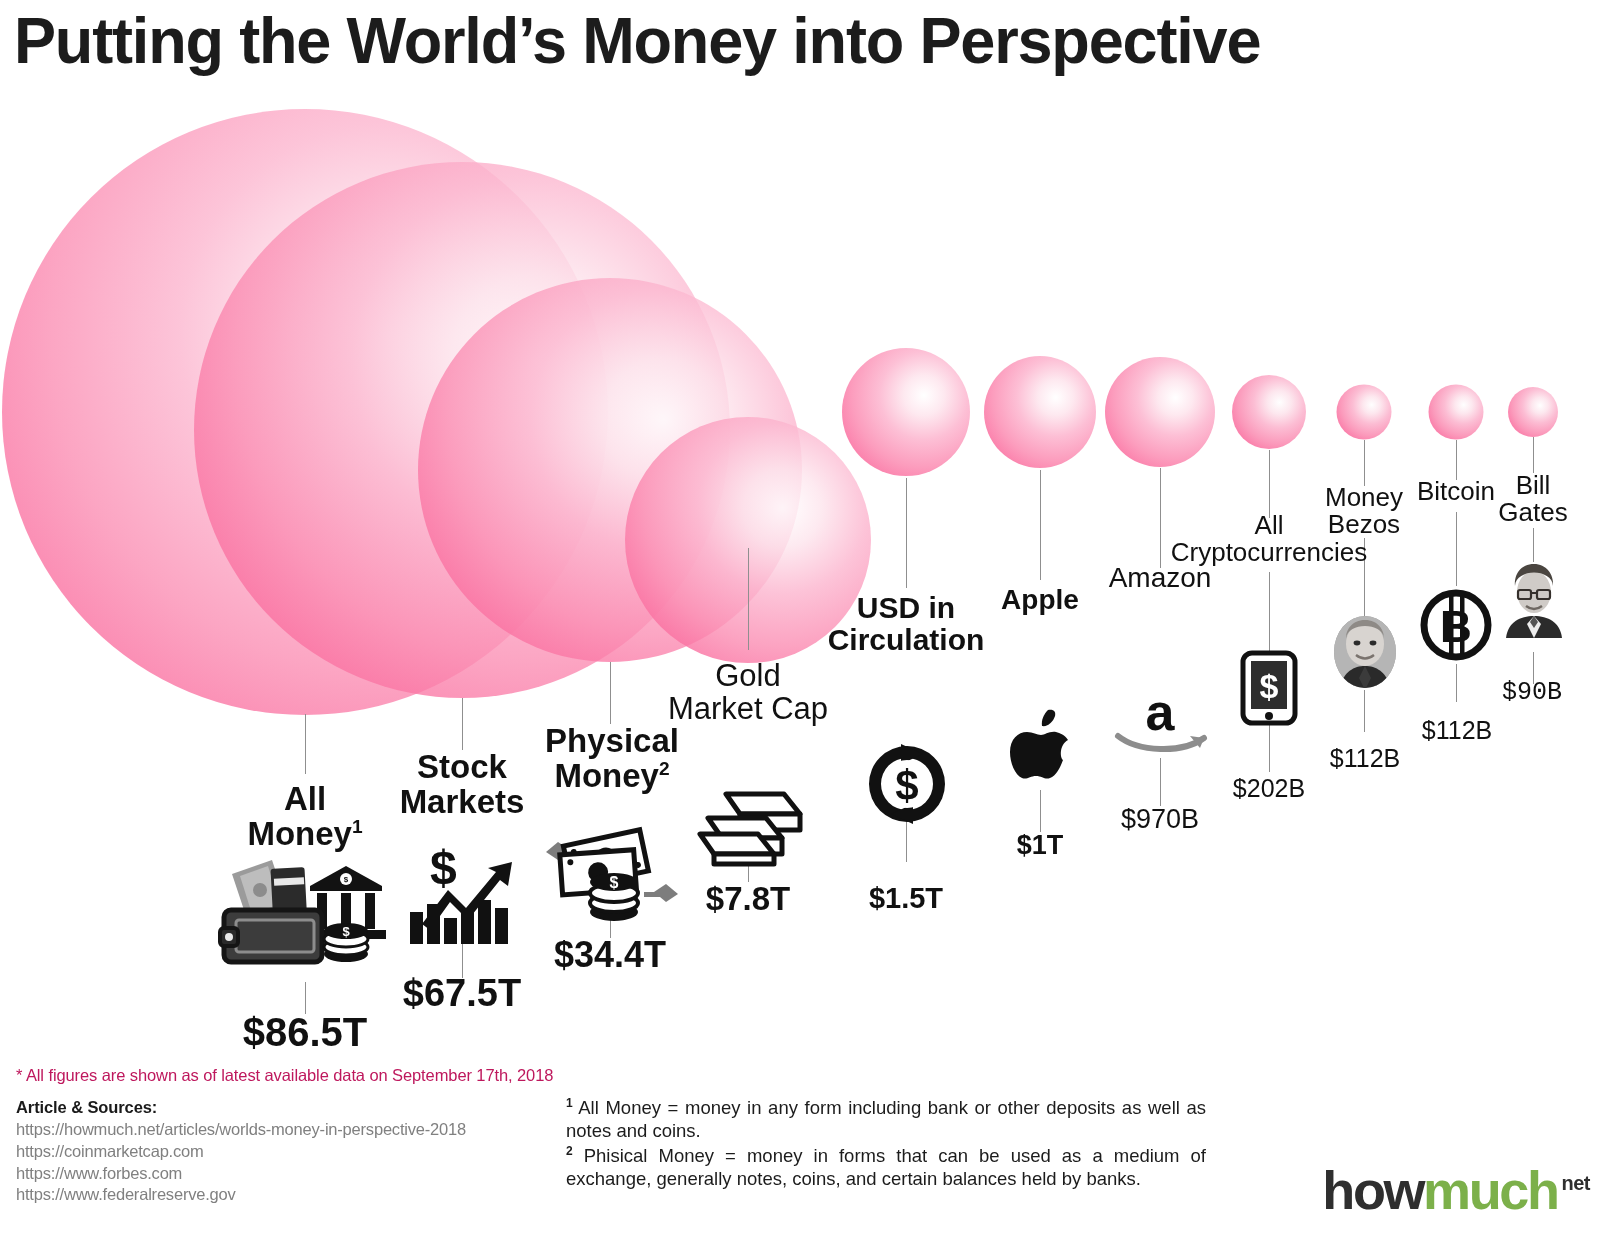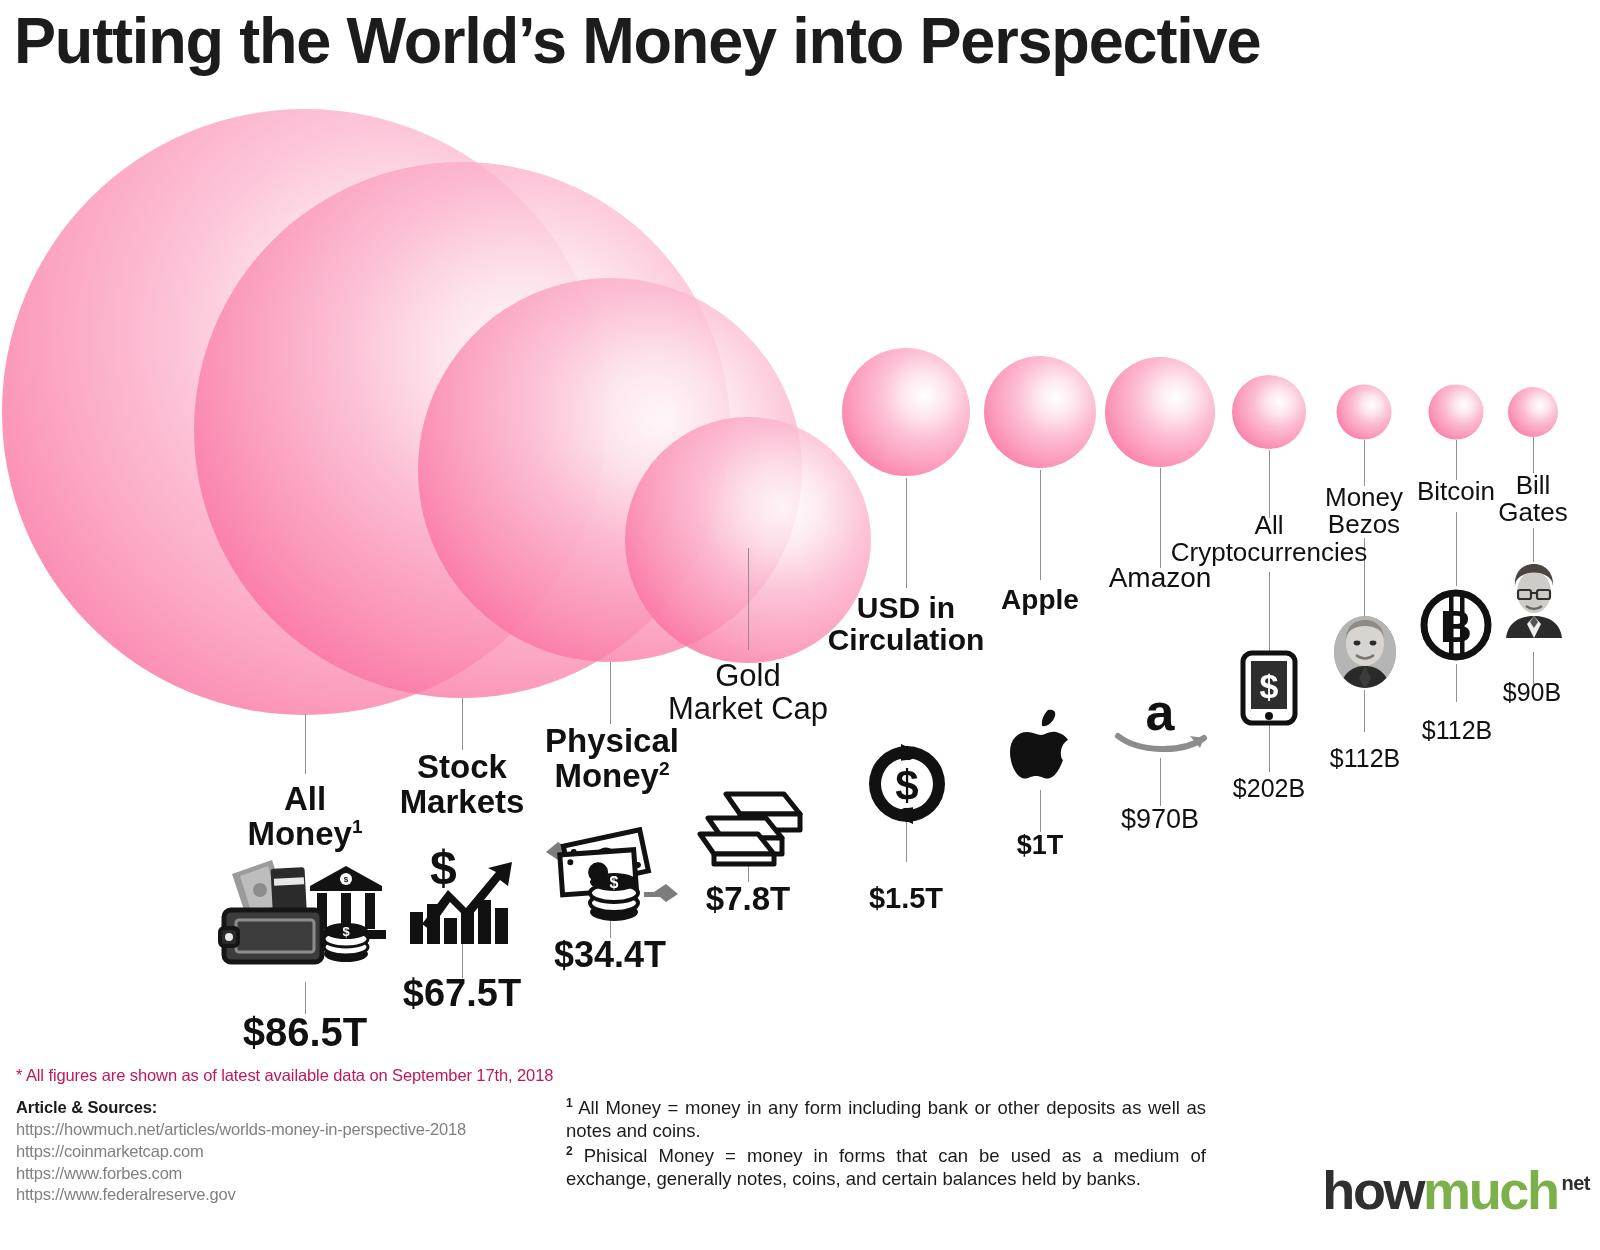--- a/index.html
+++ b/index.html
@@ -177,21 +177,21 @@
   <div class="val bold" style="left:205px;top:1010px;width:200px;font-size:40px;">$86.5T</div>
   <div class="val bold" style="left:362px;top:972px;width:200px;font-size:38px;">$67.5T</div>
   <div class="val bold" style="left:512px;top:934px;width:196px;font-size:36px;">$34.4T</div>
   <div class="val bold" style="left:658px;top:880px;width:180px;font-size:33px;">$7.8T</div>
   <div class="val bold" style="left:826px;top:858px;width:160px;font-size:29px;margin-top:24px;">$1.5T</div>
   <div class="val bold" style="left:970px;top:830px;width:140px;font-size:27px;">$1T</div>
   <div class="val reg" style="left:1084px;top:804px;width:152px;font-size:27px;">$970B</div>
   <div class="val reg" style="left:1199px;top:774px;width:140px;font-size:25px;">$202B</div>
   <div class="val reg" style="left:1300px;top:744px;width:130px;font-size:25px;">$112B</div>
   <div class="val reg" style="left:1392px;top:716px;width:130px;font-size:25px;">$112B</div>
-  <div class="val reg" style="left:1472px;top:678px;width:120px;font-size:25px;">$90B</div>
+  <div class="val reg" style="left:1472px;top:678px;width:120px;font-size:25px;font-family:Liberation Mono, monospace;">$90B</div>
 
   <div class="icon" style="left:214px;top:846px;">
     <svg width="180" height="120" viewBox="0 0 180 120">
 
       <path d="M18 28 L58 14 L74 62 L34 76 Z" fill="#9b9b9b"></path>
       <path d="M26 30 L54 20 L66 58 L38 68 Z" fill="#bdbdbd"></path>
       <circle cx="46" cy="44" r="7" fill="#8c8c8c"></circle>
 
       <rect x="58" y="22" width="34" height="58" rx="3" fill="#2b2b2b" transform="rotate(-3 75 51)"></rect>
       <rect x="60" y="32" width="30" height="7" fill="#e8e8e8" transform="rotate(-3 75 35)"></rect>

